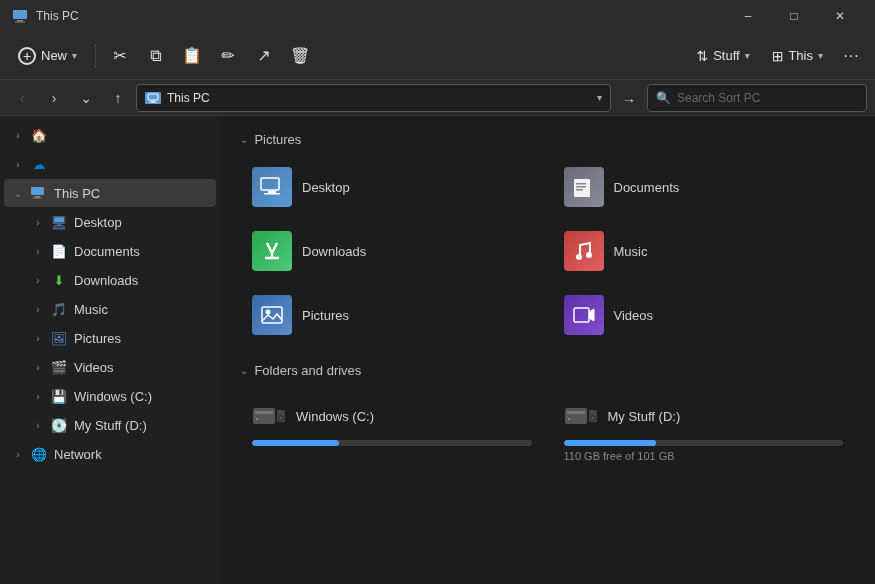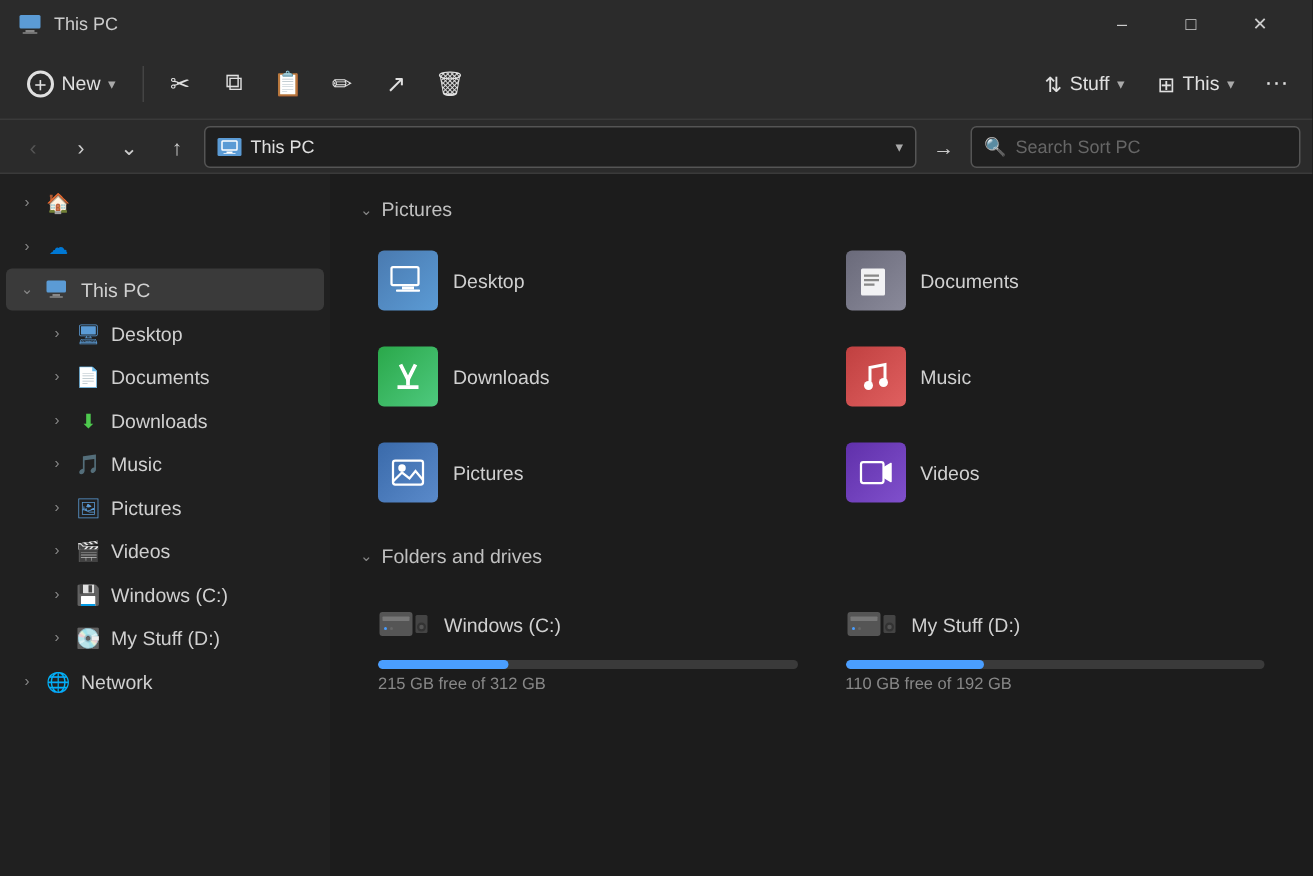--- a/index.html
+++ b/index.html
@@ -613,40 +613,39 @@
               <circle cx="29" cy="16" r="1.5" fill="#555"></circle>
               <circle cx="5" cy="17" r="1" fill="#4a9eff"></circle>
               <circle cx="9" cy="17" r="1" fill="#666"></circle>
             </svg>
           </div>
           <span class="drive-name">Windows (C:)</span>
         </div>
         <div class="drive-bar-track">
           <div class="drive-bar-fill" style="width:31%;background:#4a9eff;"></div>
         </div>
-        <div class="drive-info">215 GB free of 312 GB</div>
       </div>
 
       <div class="drive-item">
         <div class="drive-header">
           <div class="drive-icon">
             <svg width="36" height="28" viewBox="0 0 36 28">
               <rect x="1" y="6" width="22" height="16" rx="2" fill="#555"></rect>
               <rect x="3" y="9" width="18" height="3" rx="0.5" fill="#777"></rect>
               <rect x="25" y="8" width="8" height="12" rx="1" fill="#444"></rect>
               <circle cx="29" cy="16" r="3" fill="#333"></circle>
               <circle cx="29" cy="16" r="1.5" fill="#555"></circle>
               <circle cx="5" cy="17" r="1" fill="#4a9eff"></circle>
               <circle cx="9" cy="17" r="1" fill="#666"></circle>
             </svg>
           </div>
           <span class="drive-name">My Stuff (D:)</span>
         </div>
         <div class="drive-bar-track">
           <div class="drive-bar-fill" style="width:33%;background:#4a9eff;"></div>
         </div>
-        <div class="drive-info">110 GB free of 192 GB</div>
+        <div class="drive-info">110 GB free of 101 GB</div>
       </div>
 
     </div>
 
   </div>
 </div>
 
 </body></html>

